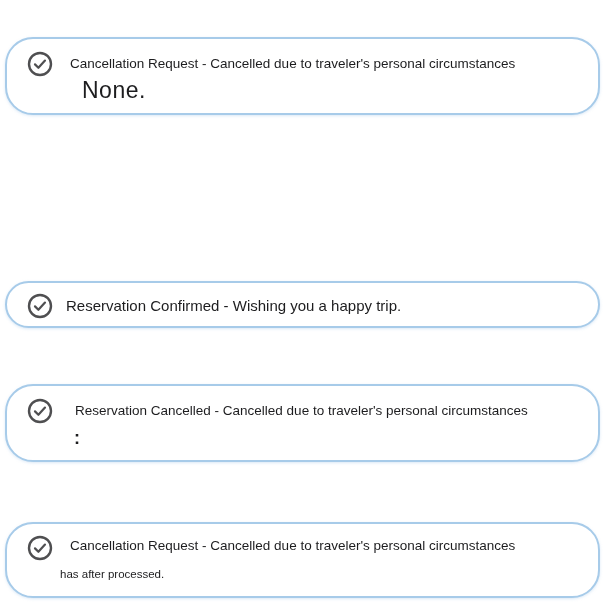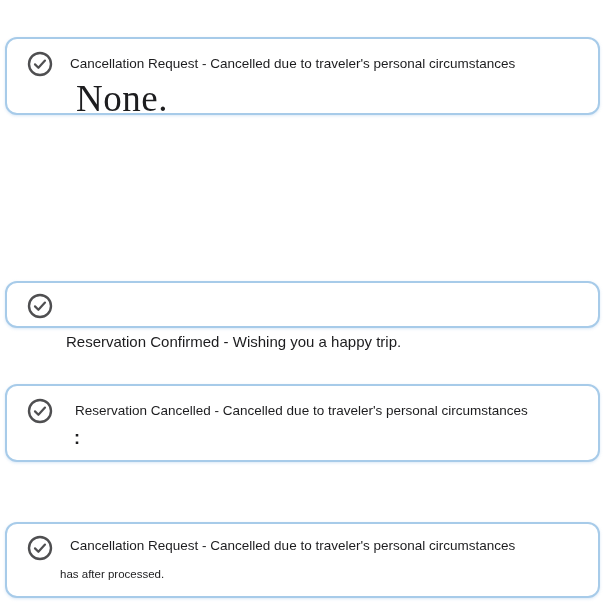--- a/index.html
+++ b/index.html
@@ -16,21 +16,21 @@
     background: #ffffff;
     overflow: hidden;
   }
   .card {
     position: absolute;
     left: 5px;
     width: 595px;
     box-sizing: border-box;
     background: #ffffff;
     border: 2px solid #a7cbe9;
-    border-radius: 12px;
+    border-radius: 28px;
     box-shadow: 0 1px 3px rgba(150, 190, 230, 0.35);
   }
   .icon {
     position: absolute;
     left: 20px;
     width: 26px;
     height: 26px;
     display: block;
   }
   .icon svg { display: block; }
@@ -38,42 +38,42 @@
     position: absolute;
     white-space: nowrap;
     line-height: 1.2;
   }
   .t135 { font-size: 13.5px; }
 
   
   .c1 { top: 37px; height: 78px; }
   .c1 .icon  { top: 12px; }
   .c1 .title { left: 63px; top: 17px; }
-  .c1 .big   { left: 69px; top: 38px; font-size: 37px; letter-spacing: 0.5px; font-family: Liberation Serif, serif; }
+  .c1 .big   { left: 75px; top: 38px; font-size: 23px; letter-spacing: 0.5px; }
 
   
   .c2 { top: 177px; height: 44px; }
   .c2 .icon { top: 8px; }
   .c2 .highlight {
     position: absolute;
     left: 50px; top: 0;
     width: 428px; height: 40px;
     background: #c3d9ee;
     display: flex;
     align-items: center;
     padding-left: 5px;
     box-sizing: border-box;
     font-size: 13.5px;
     white-space: nowrap;
   }
 
   
   .c3 { top: 281px; height: 47px; }
   .c3 .icon  { top: 10px; }
-  .c3 .title { left: 59px; top: 14px; font-size: 15px; margin-top: 36px; }
+  .c3 .title { left: 59px; top: 14px; font-size: 15px; }
 
   
   .c4 { top: 384px; height: 78px; padding-left: 34px; }
   .c4 .icon  { top: 12px; }
   .c4 .title { left: 68px; top: 17px; }
   .c4 .colon { left: 67px; top: 42px; font-size: 18px; font-weight: bold; }
 
   
   .c5 { top: 522px; height: 76px; }
   .c5 .icon  { top: 11px; }

